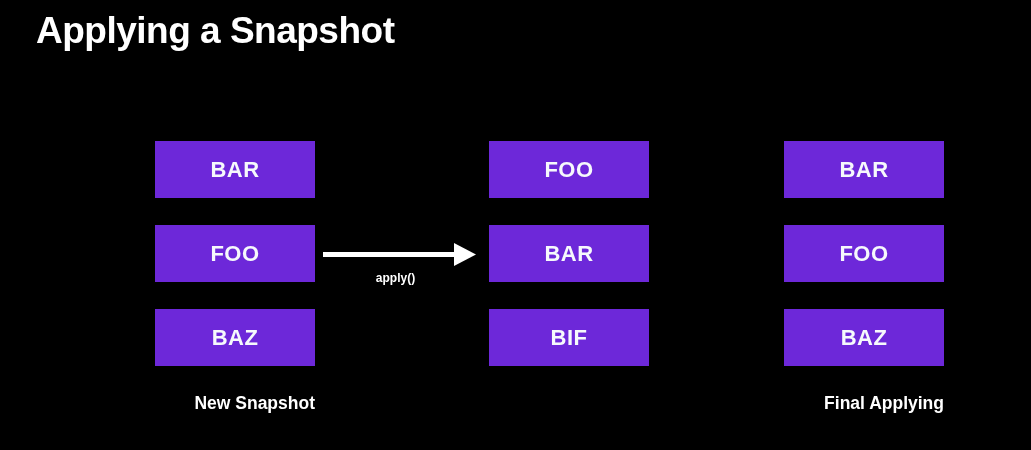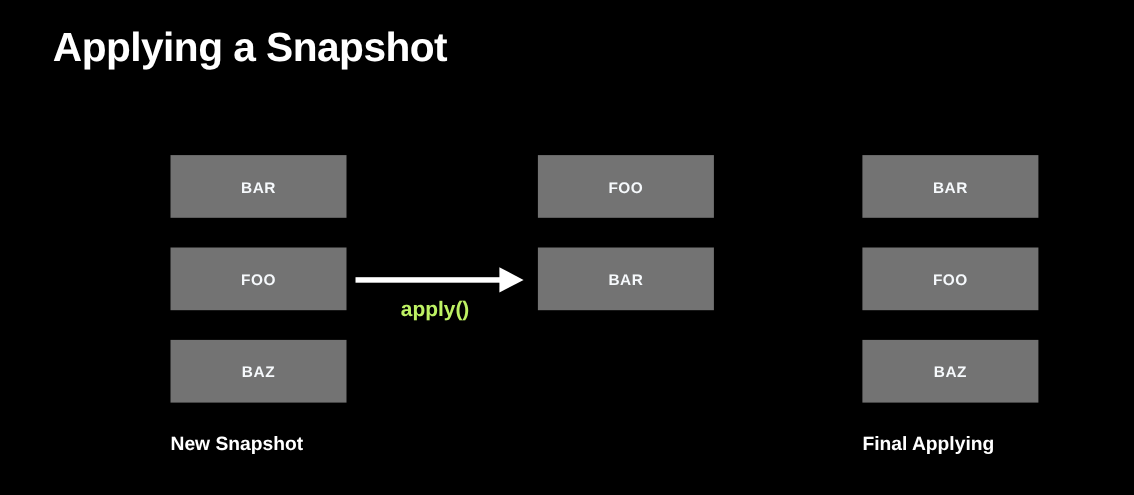--- a/index.html
+++ b/index.html
@@ -12,51 +12,51 @@
     width: 1031px;
     height: 450px;
     background: #000000;
     font-family: "Liberation Sans", sans-serif;
     overflow: hidden;
   }
   .title {
     position: absolute;
     left: 36px;
     top: 10px;
-    margin: 12px;
+    margin: 0;
     font-size: 37px;
     font-weight: 700;
     letter-spacing: -0.5px;
     color: #ffffff;
     text-align: center;
   }
   .column {
     position: absolute;
     top: 141px;
     width: 160px;
     display: flex;
     flex-direction: column;
     gap: 27px;
   }
   .col-new     { left: 155px; }
   .col-current { left: 489px; }
   .col-final   { left: 784px; }
   .box {
     height: 57px;
-    background: #737373;
+    background: #6d28d9;
     color: #f6f9fc;
     display: flex;
     align-items: center;
     justify-content: center;
-    font-size: 14px;
+    font-size: 22px;
     font-weight: 600;
     letter-spacing: 0.5px;
   }
   .col-label {
-    text-align: left;
+    text-align: right;
     color: #ffffff;
     font-size: 17.5px;
     font-weight: 600;
     line-height: 20px;
   }
   .arrow-group {
     position: absolute;
     left: 323px;
     top: 240px;
     width: 155px;
@@ -64,42 +64,43 @@
   }
   .arrow-group svg {
     display: block;
   }
   .arrow-label {
     position: absolute;
     left: 0;
     top: 31px;
     width: 145px;
     text-align: center;
-    color: #bef264;
-    font-size: 19px;
+    color: #ffffff;
+    font-size: 12px;
     font-weight: 700;
   }
 </style>
 </head>
 <body>
 
 <div class="slide">
 
   <h1 class="title">Applying a Snapshot</h1>
 
   <section class="column col-new">
     <div class="box">BAR</div>
     <div class="box">FOO</div>
     <div class="box">BAZ</div>
     <div class="col-label">New Snapshot</div>
   </section>
 
   <section class="column col-current">
     <div class="box">FOO</div>
     <div class="box">BAR</div>
+    <div class="box">BIF</div>
   </section>
 
   <section class="column col-final">
     <div class="box">BAR</div>
     <div class="box">FOO</div>
     <div class="box">BAZ</div>
     <div class="col-label">Final Applying</div>
   </section>
 
   <div class="arrow-group">

